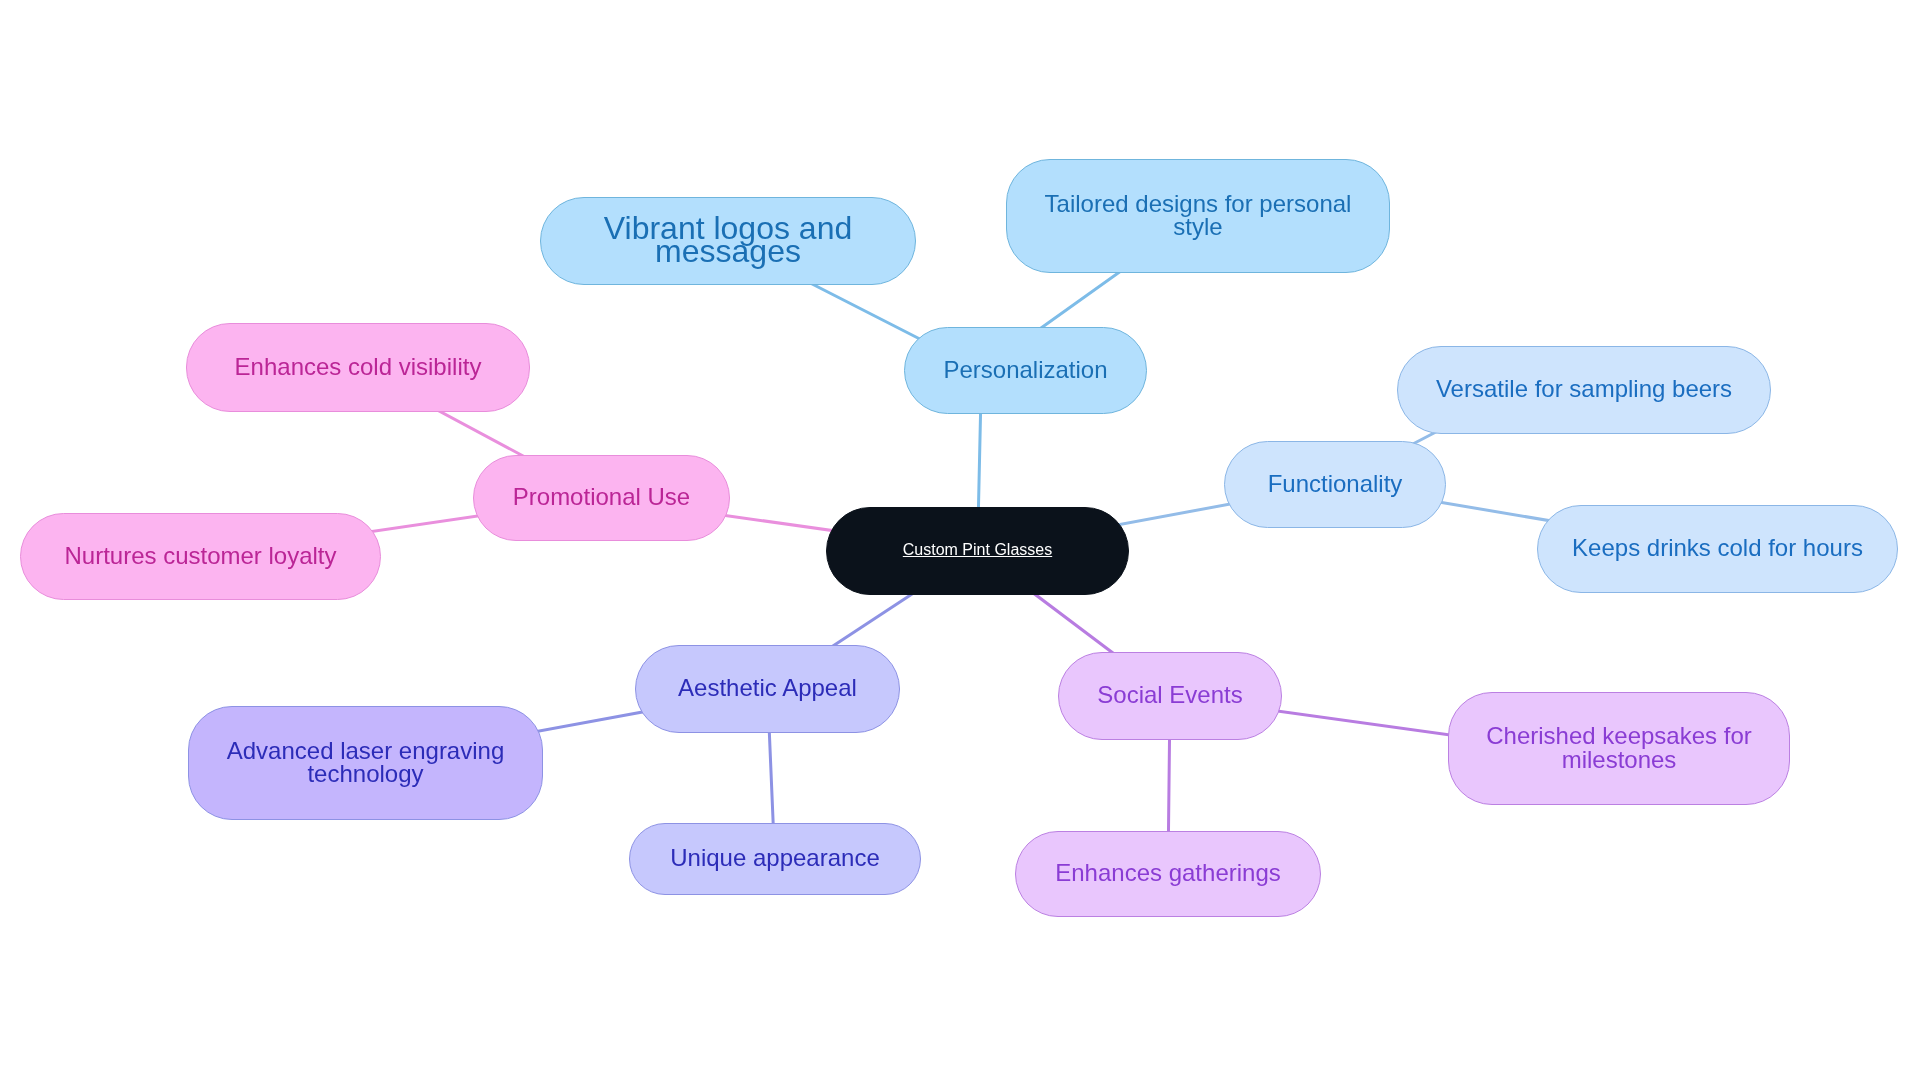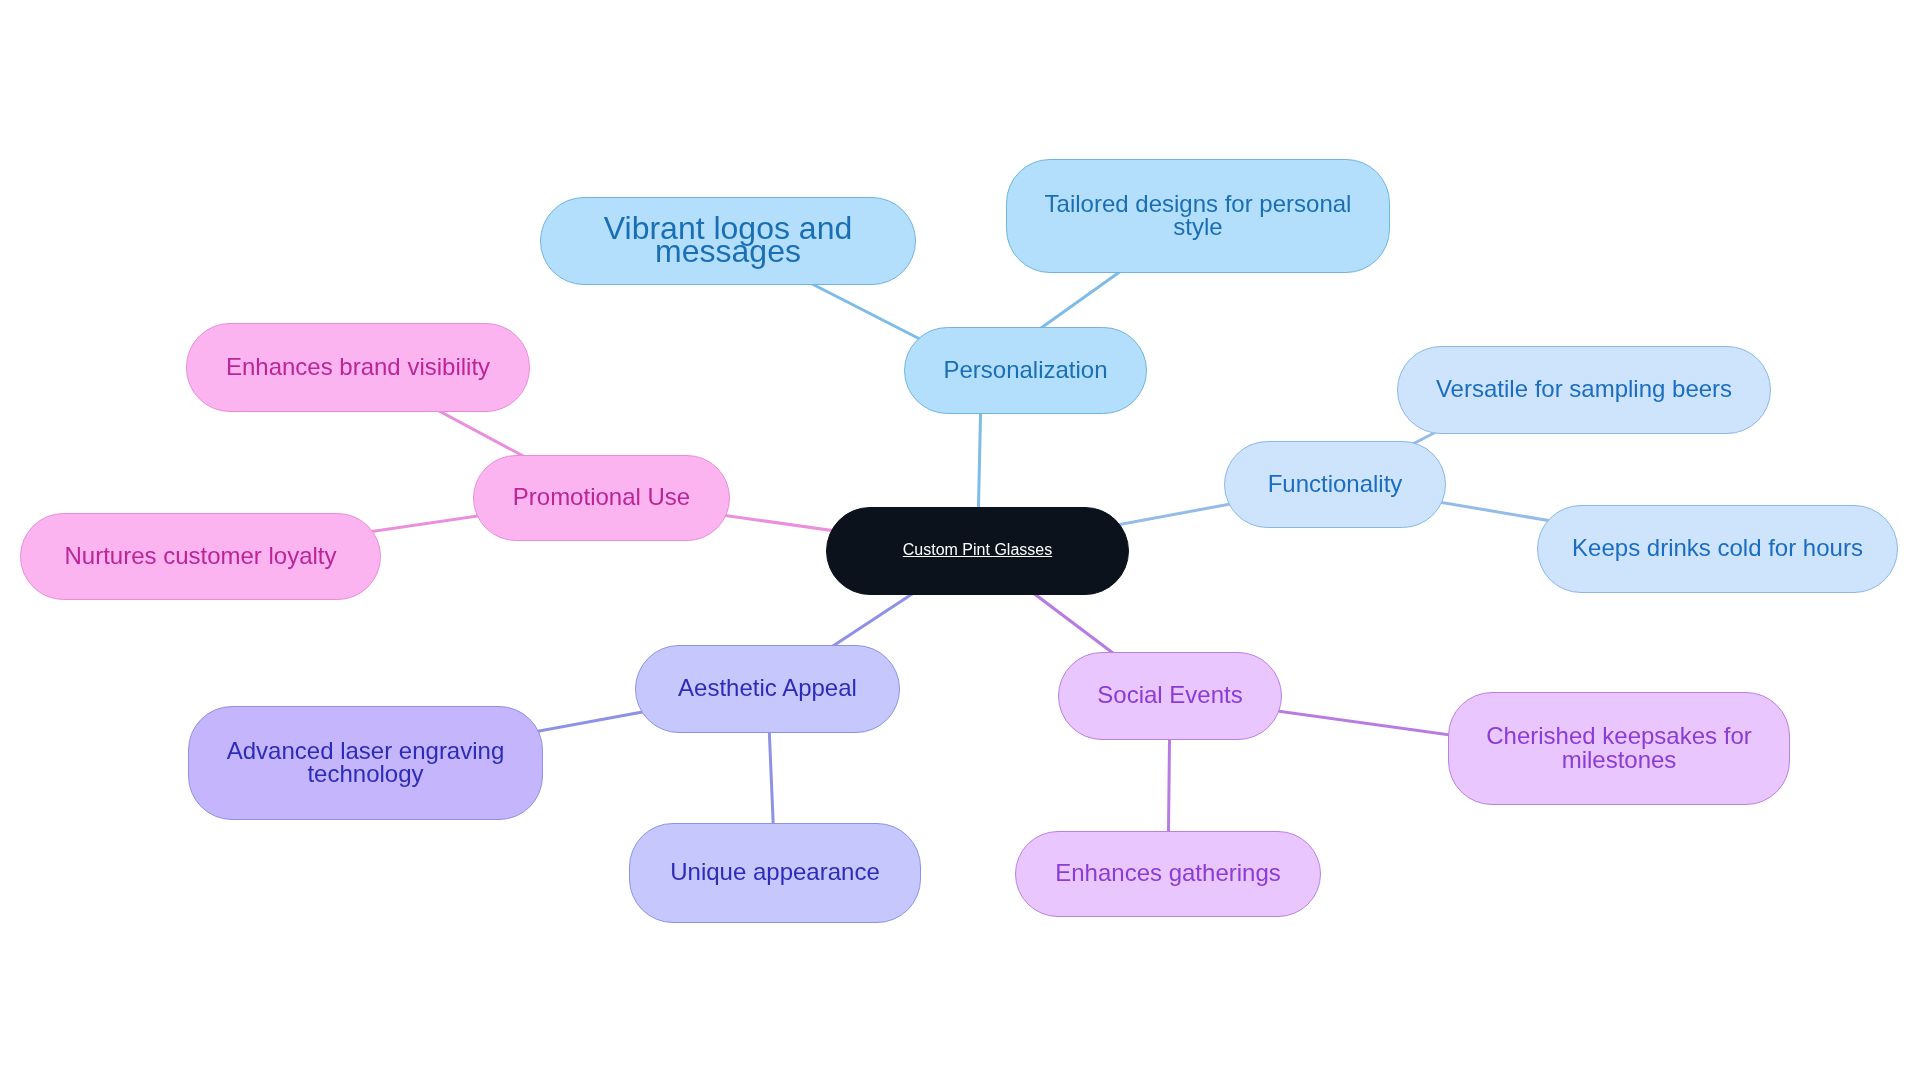--- a/index.html
+++ b/index.html
@@ -65,32 +65,32 @@
     <div class="mm-node" style="left: 1397px; top: 311px; width: 374px; height: 88px; background: rgb(206, 228, 253); border-color: rgb(139, 182, 230); color: rgb(26, 109, 192); border-radius: 44px; font-size: 24px; line-height: 23.4px; margin-top: 35px;">
       <span>Versatile for sampling beers</span>
     </div>
     <div class="mm-node" style="left: 1537px; top: 505px; width: 361px; height: 88px; background: rgb(206, 228, 253); border-color: rgb(139, 182, 230); color: rgb(26, 109, 192); border-radius: 44px; font-size: 24px; line-height: 23.4px;">
       <span>Keeps drinks cold for hours</span>
     </div>
     <div class="mm-node" style="left: 473px; top: 455px; width: 257px; height: 86px; background: rgb(252, 180, 240); border-color: rgb(232, 141, 219); color: rgb(187, 37, 150); border-radius: 44px; font-size: 24px; line-height: 23.4px;">
       <span>Promotional Use</span>
     </div>
     <div class="mm-node" style="left: 186px; top: 323px; width: 344px; height: 89px; background: rgb(252, 180, 240); border-color: rgb(232, 141, 219); color: rgb(187, 37, 150); border-radius: 44px; font-size: 24px; line-height: 23.4px;">
-      <span>Enhances brand visibility</span>
+      <span>Enhances cold visibility</span>
     </div>
     <div class="mm-node" style="left: 20px; top: 513px; width: 361px; height: 87px; background: rgb(252, 180, 240); border-color: rgb(232, 141, 219); color: rgb(187, 37, 150); border-radius: 44px; font-size: 24px; line-height: 23.4px;">
       <span>Nurtures customer loyalty</span>
     </div>
     <div class="mm-node" style="left: 635px; top: 645px; width: 265px; height: 88px; background: rgb(198, 200, 253); border-color: rgb(141, 146, 228); color: rgb(44, 44, 184); border-radius: 44px; font-size: 24px; line-height: 23.4px;">
       <span>Aesthetic Appeal</span>
     </div>
     <div class="mm-node" style="left: 188px; top: 706px; width: 355px; height: 114px; background: #c4b5fd; border-color: rgb(141, 146, 228); color: rgb(44, 44, 184); border-radius: 44px; font-size: 24px; line-height: 23.4px;">
       <span>Advanced laser engraving technology</span>
     </div>
-    <div class="mm-node" style="left: 629px; top: 823px; width: 292px; height: 100px; background: rgb(198, 200, 253); border-color: rgb(141, 146, 228); color: rgb(44, 44, 184); border-radius: 44px; font-size: 24px; line-height: 23.4px;">
+    <div class="mm-node" style="left: 629px; top: 823px; width: 292px; height: 72px; background: rgb(198, 200, 253); border-color: rgb(141, 146, 228); color: rgb(44, 44, 184); border-radius: 44px; font-size: 24px; line-height: 23.4px;">
       <span>Unique appearance</span>
     </div>
     <div class="mm-node" style="left: 1058px; top: 652px; width: 224px; height: 88px; background: rgb(233, 198, 253); border-color: rgb(187, 128, 226); color: rgb(138, 60, 212); border-radius: 44px; font-size: 24px; line-height: 23.4px;">
       <span>Social Events</span>
     </div>
     <div class="mm-node" style="left: 1448px; top: 692px; width: 342px; height: 113px; background: rgb(233, 198, 253); border-color: rgb(187, 128, 226); color: rgb(138, 60, 212); border-radius: 44px; font-size: 24px; line-height: 23.4px;">
       <span>Cherished keepsakes for milestones</span>
     </div>
     <div class="mm-node" style="left: 1015px; top: 831px; width: 306px; height: 86px; background: rgb(233, 198, 253); border-color: rgb(187, 128, 226); color: rgb(138, 60, 212); border-radius: 44px; font-size: 24px; line-height: 23.4px;">
       <span>Enhances gatherings</span>

